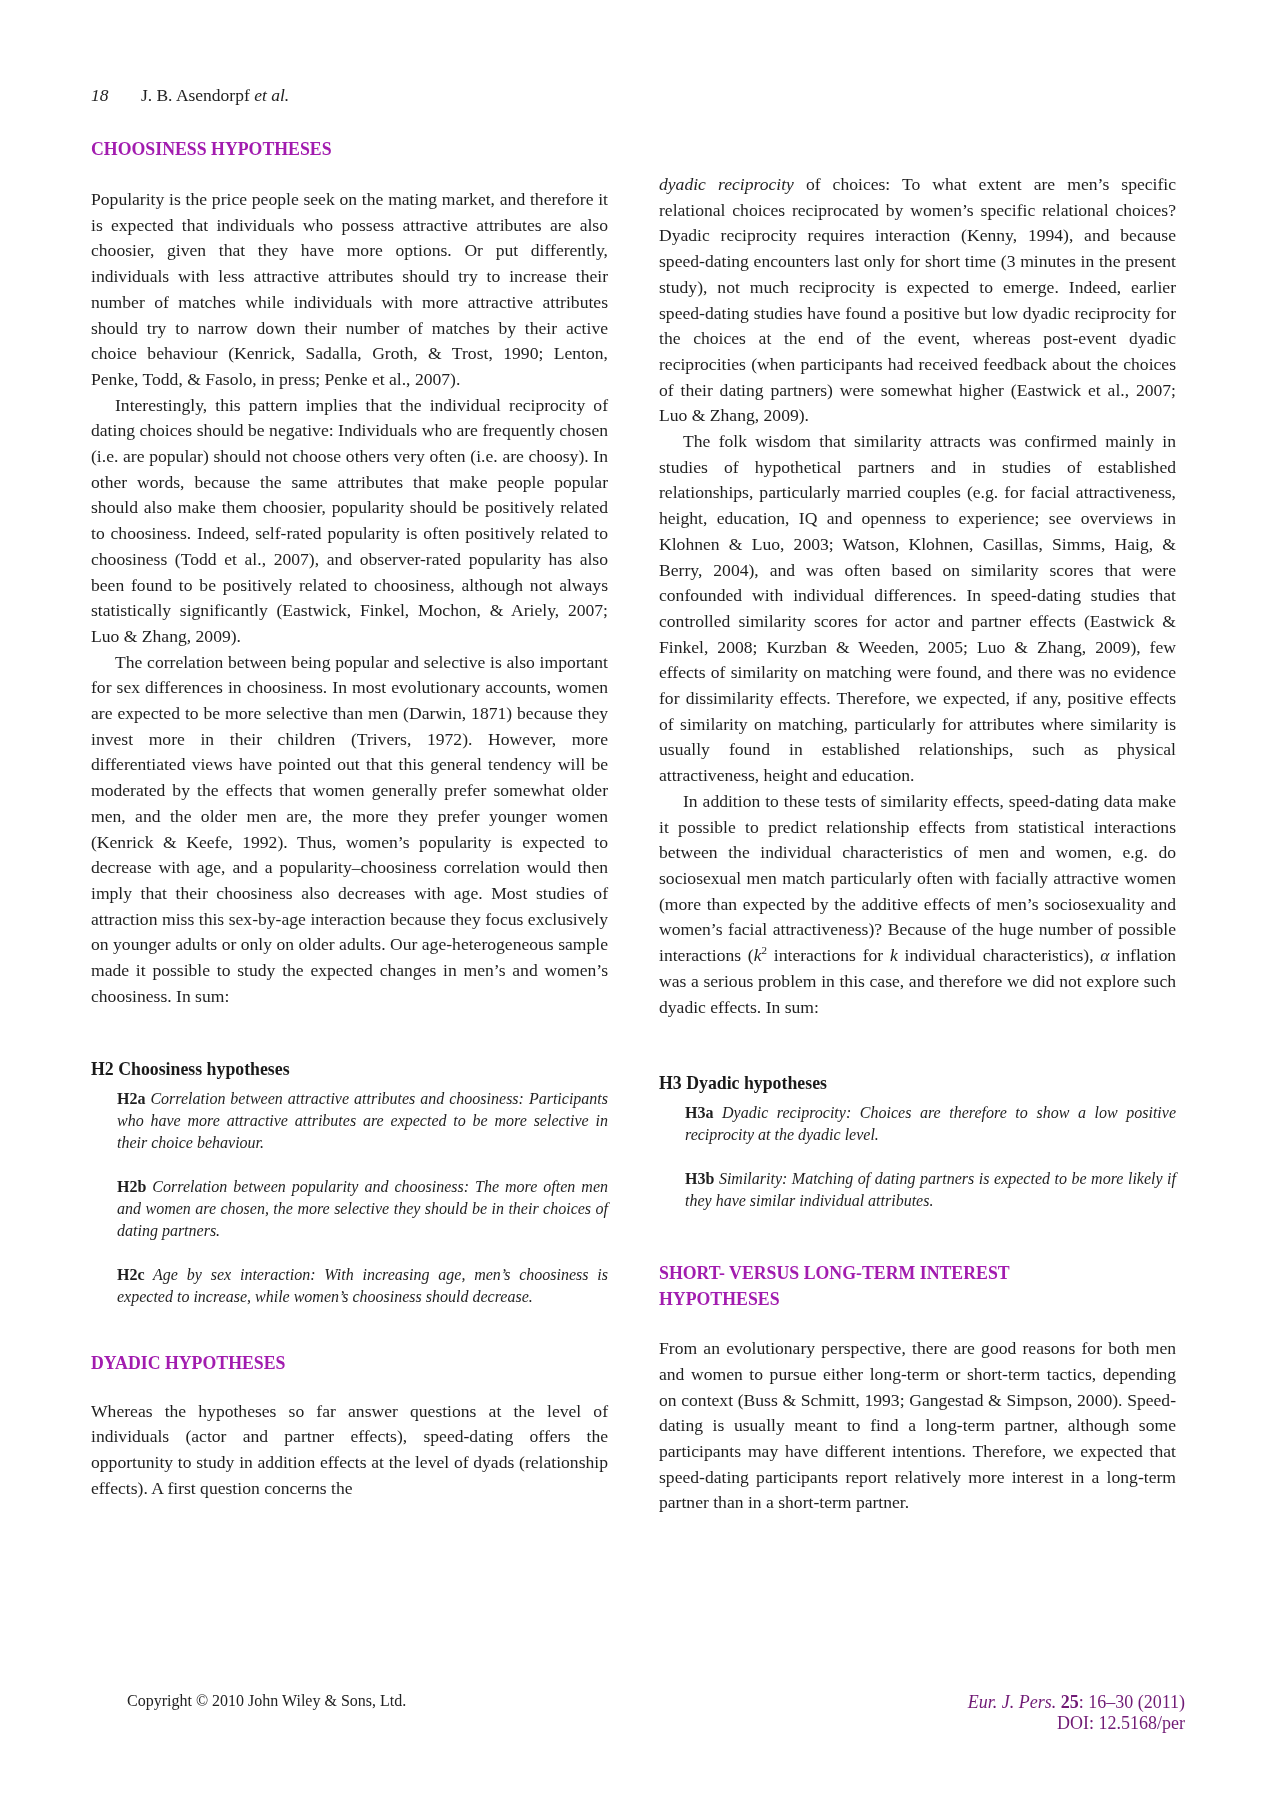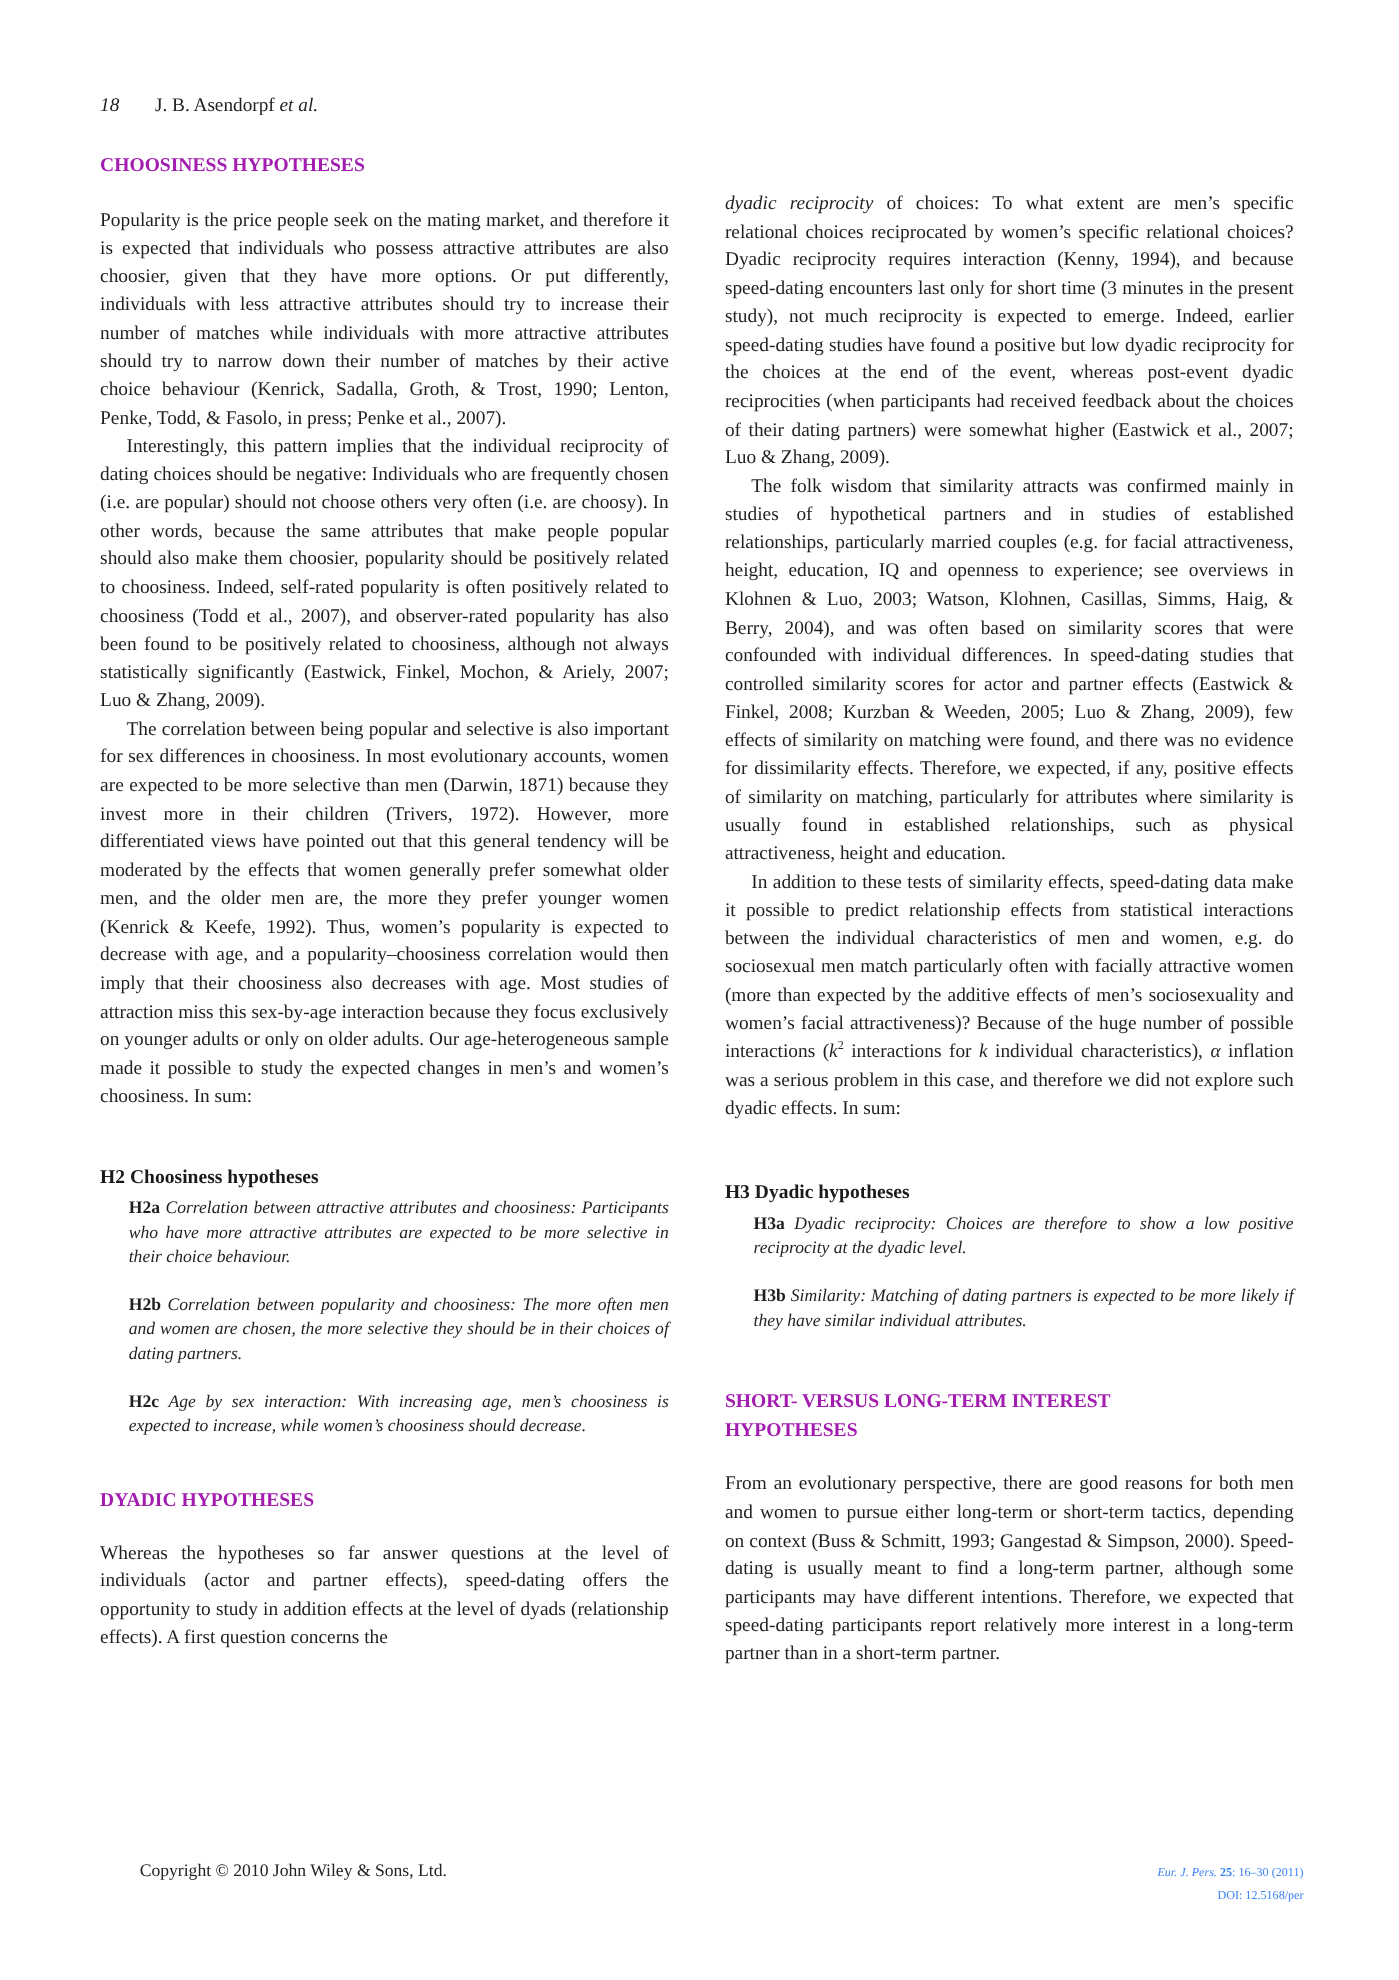--- a/index.html
+++ b/index.html
@@ -69,24 +69,24 @@
       left: 91px;
       top: 1692px;
       font-size: 16px;
       color: #222;
       margin-left: 36px;
     }
     .footer-right {
       position: absolute;
       right: 87px;
       top: 1692px;
-      font-size: 11px;
+      font-size: 18px;
       line-height: 21px;
       text-align: right;
-      color: #3b82f6;
+      color: #701a75;
     }
     .footer-right .bold { font-weight: bold; }
   </style>
 </head>
 <body>
 
 <div class="running-head">
   <span class="page-num">18</span>
   <span>J. B. Asendorpf</span>
   <em>et al.</em>

